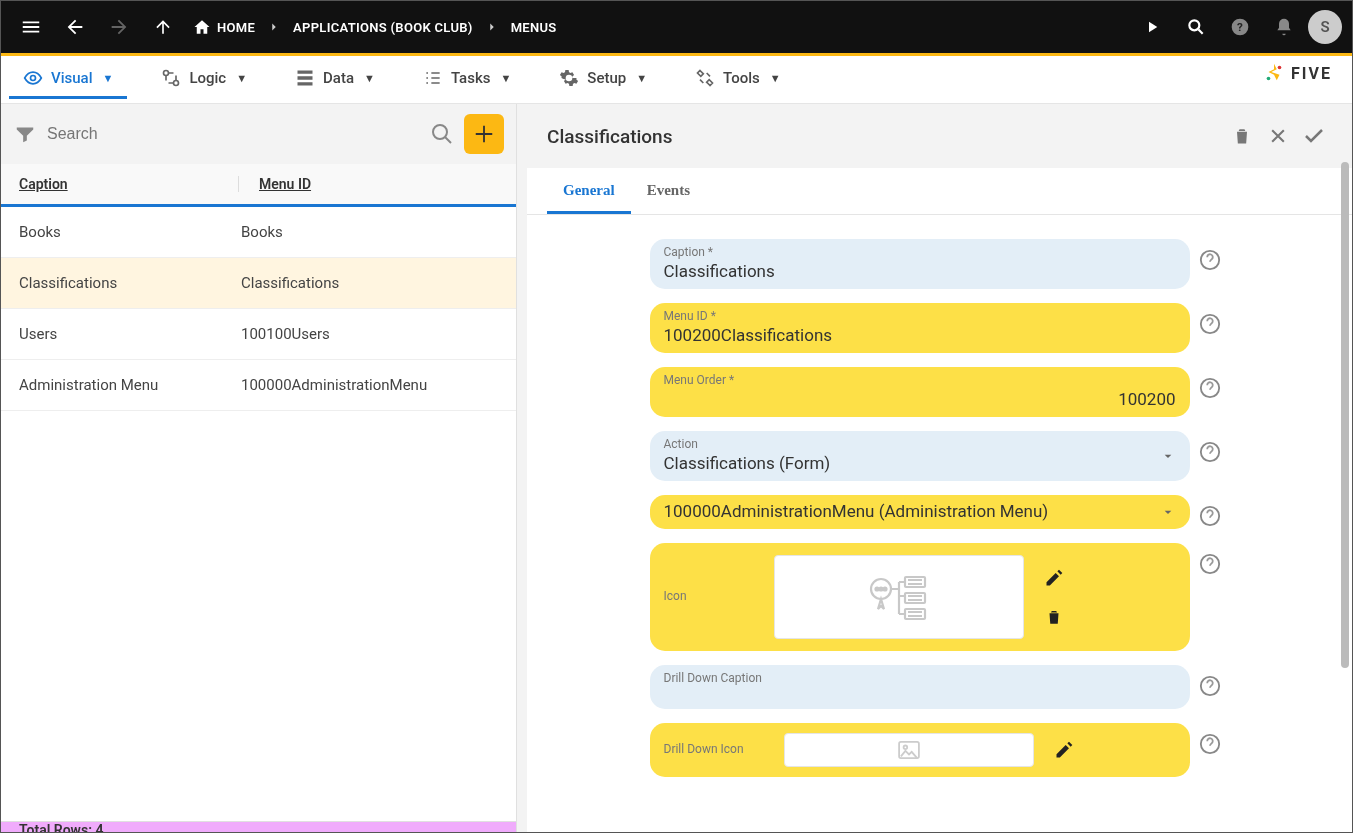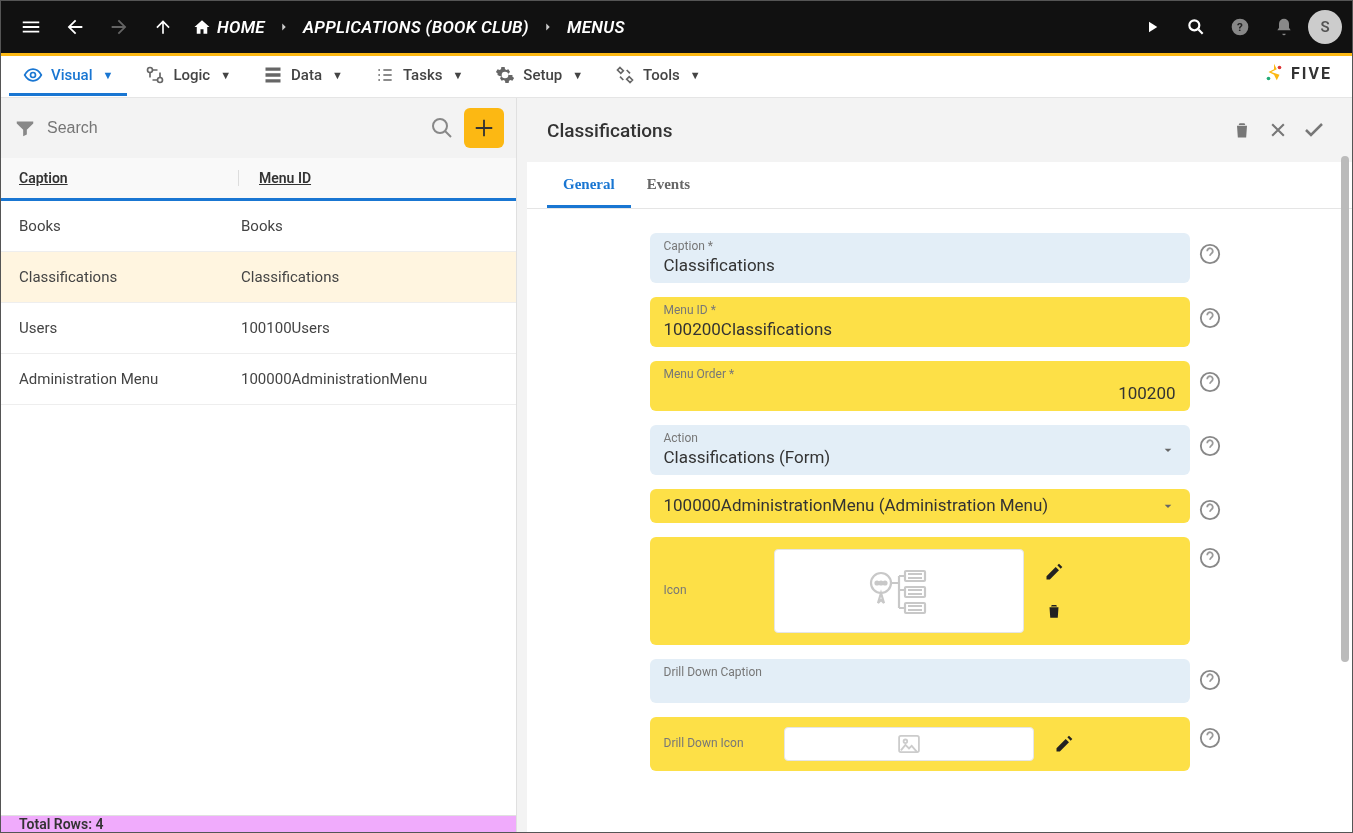--- a/index.html
+++ b/index.html
@@ -1,26 +1,26 @@
 <!DOCTYPE html>
 <html><head>
 <meta charset="utf-8">
 <style>
   * { box-sizing: border-box; margin: 0; padding: 0; }
   body { font-family: -apple-system, BlinkMacSystemFont, "Segoe UI", Roboto, Helvetica, Arial, sans-serif; font-size: 14px; color: #333; background: #fff; width: 1353px; height: 833px; overflow: hidden; border: 1px solid #555; }
   .topbar { height: 52px; background: #111; color: #fff; display: flex; align-items: center; padding: 0 10px; gap: 4px; }
   .topbar .icon-btn { width: 40px; height: 40px; display:flex; align-items:center; justify-content:center; color:#fff; cursor:pointer; border-radius:50%; }
   .topbar .disabled { opacity: 0.35; cursor: default; }
   .topbar .spacer { flex: 1; }
-  .breadcrumb { display:flex; align-items:center; gap: 6px; font-size:17px; font-weight:600; letter-spacing:0.3px;font-style:italic; }
+  .breadcrumb { display:flex; align-items:center; gap: 6px; font-size:13px; font-weight:600; letter-spacing:0.3px; }
   .breadcrumb .crumb { color:#fff; display:flex; align-items:center; gap:6px; padding: 0 6px; }
   .breadcrumb .sep { color:#ccc; }
   .avatar { width: 34px; height:34px; border-radius:50%; background:#ccc; color:#555; display:flex; align-items:center; justify-content:center; font-weight:600; font-size:15px; }
   .accentbar { height: 3px; background: #fcb813; }
-  .menubar { height: 42px; display:flex; align-items:center; padding: 0 8px; border-bottom:1px solid #e5e5e5; gap:4px; position:relative; background:#fff; }
+  .menubar { height: 48px; display:flex; align-items:center; padding: 0 8px; border-bottom:1px solid #e5e5e5; gap:20px; position:relative; background:#fff; }
   .menubar .menu-item { display:flex; align-items:center; gap:8px; padding: 8px 14px; cursor:pointer; color:#444; font-size:15px; font-weight:500; border-bottom: 3px solid transparent; }
   .menubar .menu-item.active { color: #1976d2; border-bottom-color:#1976d2; }
   .menubar .menu-item .caret { margin-left:2px; font-size:11px; }
   .brand { position:absolute; right:20px; top:6px; display:flex; align-items:center; gap:6px; font-weight:700; letter-spacing:2px; font-size:16px; color:#333; }
   .content { display:flex; height: calc(833px - 52px - 3px - 42px - 2px); background: #f3f3f3; }
   .left { width: 516px; background:#fff; display:flex; flex-direction:column; border-right:1px solid #e0e0e0; }
   .searchbar { display:flex; align-items:center; padding: 10px 12px; gap: 10px; background: #f3f3f3; }
   .searchbar .filter-icon, .searchbar .search-icon { color:#777; width:24px; height:24px; display:flex; align-items:center; justify-content:center; cursor:pointer; }
   .searchbar input { flex:1; border:none; background:transparent; font-size:16px; outline:none; color:#555; }
   .searchbar .add-btn { width:40px; height:40px; background:#fcb813; border-radius:6px; display:flex; align-items:center; justify-content:center; color:#333; font-size:24px; cursor:pointer; }
@@ -35,21 +35,21 @@
   .grid-foot { padding: 0 18px; text-align:left; font-weight:600; color:#333; background:#f0abfc; border-top:1px solid #e0e0e0; }
   .right { flex:1; display:flex; flex-direction:column; background:#fff; margin-left: 10px; position:relative; }
   .right-head { display:flex; align-items:center; padding: 14px 20px; background:#f3f3f3; }
   .right-head h2 { font-size:19px; font-weight:500; color:#333; flex:1; }
   .right-head .hicon { width:36px; height:36px; display:flex; align-items:center; justify-content:center; color:#666; cursor:pointer; }
   .right-tabs { display:flex; padding: 0 20px; border-bottom: 1px solid #e5e5e5; background:#fff;font-family:Liberation Serif, serif; }
   .right-tabs .tab { padding: 14px 16px 12px; font-size: 15px; font-weight:600; color:#666; cursor:pointer; border-bottom: 3px solid transparent; }
   .right-tabs .tab.active { color:#1976d2; border-bottom-color:#1976d2; }
   .form-area { flex:1; overflow-y:auto; padding: 24px 0; }
   .form-row { display:flex; align-items:stretch; justify-content:center; margin-bottom: 14px; }
-  .field { width: 540px; border-radius:6px; padding: 6px 14px 8px 14px; display:flex; flex-direction:column; position:relative; }
+  .field { width: 540px; border-radius:15px; padding: 6px 14px 8px 14px; display:flex; flex-direction:column; position:relative; }
   .field .label { font-size: 12px; color: #777; margin-bottom: 2px; }
   .field .value { font-size: 17px; color:#333; }
   .field.blue { background: #e3eef7; }
   .field.cream { background: #fde047; }
   .field .input-right { text-align:right; }
   .field .chev { position:absolute; right:14px; top:50%; transform:translateY(-50%); color:#666; cursor:pointer; }
   .help { width: 40px; display:flex; align-items:flex-start; justify-content:center; padding-top:10px; color:#888; cursor:pointer; }
   .iconbox { display:flex; align-items:center; gap:20px; }
   .icon-preview { width: 250px; height: 84px; background: #fff; border:1px solid #e5e5e5; border-radius:4px; display:flex; align-items:center; justify-content:center; color:#bbb; }
   .icon-actions { display:flex; flex-direction:column; gap: 20px; align-items:center; }

